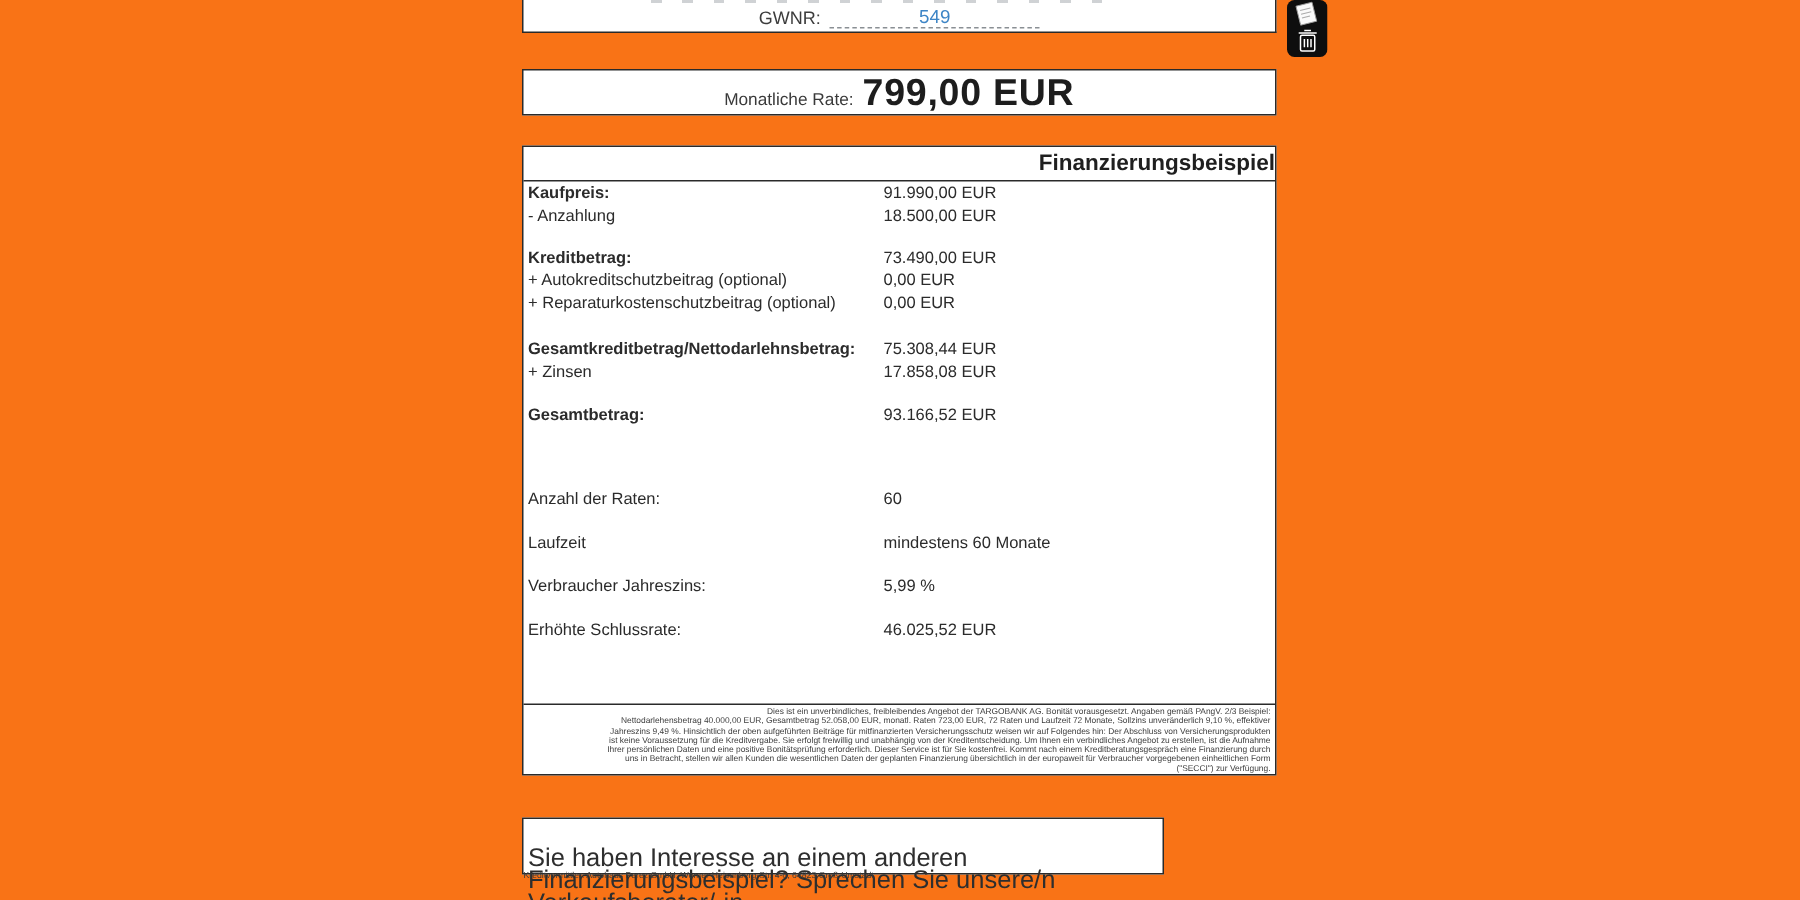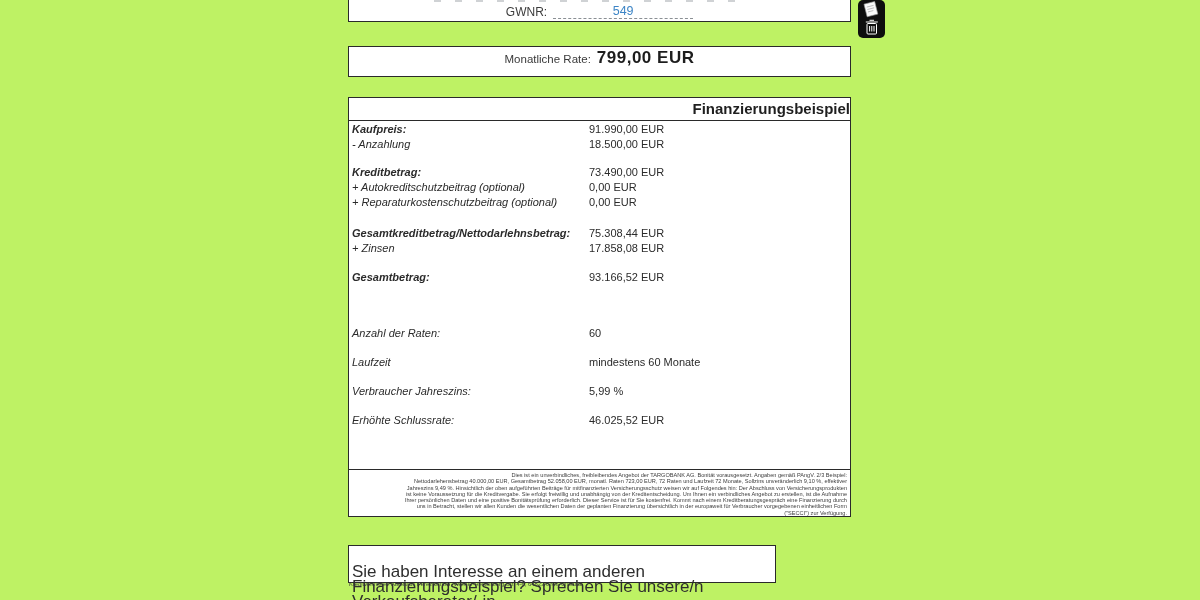--- a/index.html
+++ b/index.html
@@ -1,45 +1,45 @@
 <!DOCTYPE html>
 <html><head>
 <meta charset="utf-8">
 <style>
   html,body{margin:0;padding:0;background:#fff;}
   .canvas{
-    position:relative;width:1200px;height:600px;background:#bef264;overflow:hidden;
+    position:relative;width:1200px;height:600px;background:#f97316;overflow:hidden;
     font-family:"Liberation Sans", sans-serif;color:#2b2b2b;
   }
   .box{position:absolute;background:#fff;box-sizing:border-box;border:1.5px solid #2a2a2a;}
 
   
   .top-box{left:348px;top:0;width:503px;height:22px;border-top:none;}
   .fragments{position:absolute;top:0;left:85px;width:310px;height:2px;
     background:repeating-linear-gradient(90deg,#c7cacd 0 7px,transparent 7px 21px);opacity:.85;}
   .gwnr-row{position:absolute;left:0;right:0;bottom:2px;display:flex;justify-content:center;align-items:flex-end;font-size:12px;}
   .gwnr-label{color:#3c3c3c;margin-right:6px;line-height:14px;}
   .gwnr-field{width:140px;text-align:center;border-bottom:1.5px dashed #8a8f94;line-height:13px;}
   .gwnr-value{color:#3d85c6;font-size:12.5px;}
 
   
   .trash-icon{position:absolute;left:858px;top:0;width:27px;height:38px;cursor:pointer;}
 
   
   .rate-box{left:348px;top:46px;width:503px;height:31px;display:flex;justify-content:center;align-items:baseline;padding-top:1px;}
   .rate-label{font-size:11.5px;color:#3a3a3a;margin-right:6px;}
-  .rate-value{font-size:17px;font-weight:bold;color:#1d1d1d;letter-spacing:.5px;}
+  .rate-value{font-size:25px;font-weight:bold;color:#1d1d1d;letter-spacing:.5px;}
 
   
   .main-box{left:348px;top:97px;width:503px;height:420px;display:flex;flex-direction:column;text-align:right;}
   .table-title{height:20px;border-bottom:1.2px solid #2a2a2a;font-size:15px;font-weight:bold;
     padding:2px 0 0 3px;line-height:17px;color:#1f1f1f;}
   .rows{position:relative;height:353px;padding-top:1px;}
   .row{position:relative;height:15px;line-height:15px;font-size:11px;}
-  .row .lbl{position:absolute;left:3px;white-space:nowrap;font-style:italic;}
+  .row .lbl{position:absolute;left:3px;white-space:nowrap;}
   .row .val{position:absolute;left:240px;white-space:nowrap;}
   .row.bold .lbl{font-weight:bold;}
   .g13{margin-top:13px;} .g14{margin-top:14px;} .g16{margin-top:16px;} .g41{margin-top:41px;}
 
   
   .fineprint{border-top:1.2px solid #2a2a2a;flex:1;padding:1.5px 3px 0 3px;}
   .fp-line{font-size:5.6px;line-height:6.3px;color:#3d3d3d;white-space:nowrap;overflow:hidden;}
 
   
   .interest-box{left:348px;top:545px;width:428px;height:34px;padding:18px 3px;font-size:17px;line-height:15px;color:#2e2e2e;}

